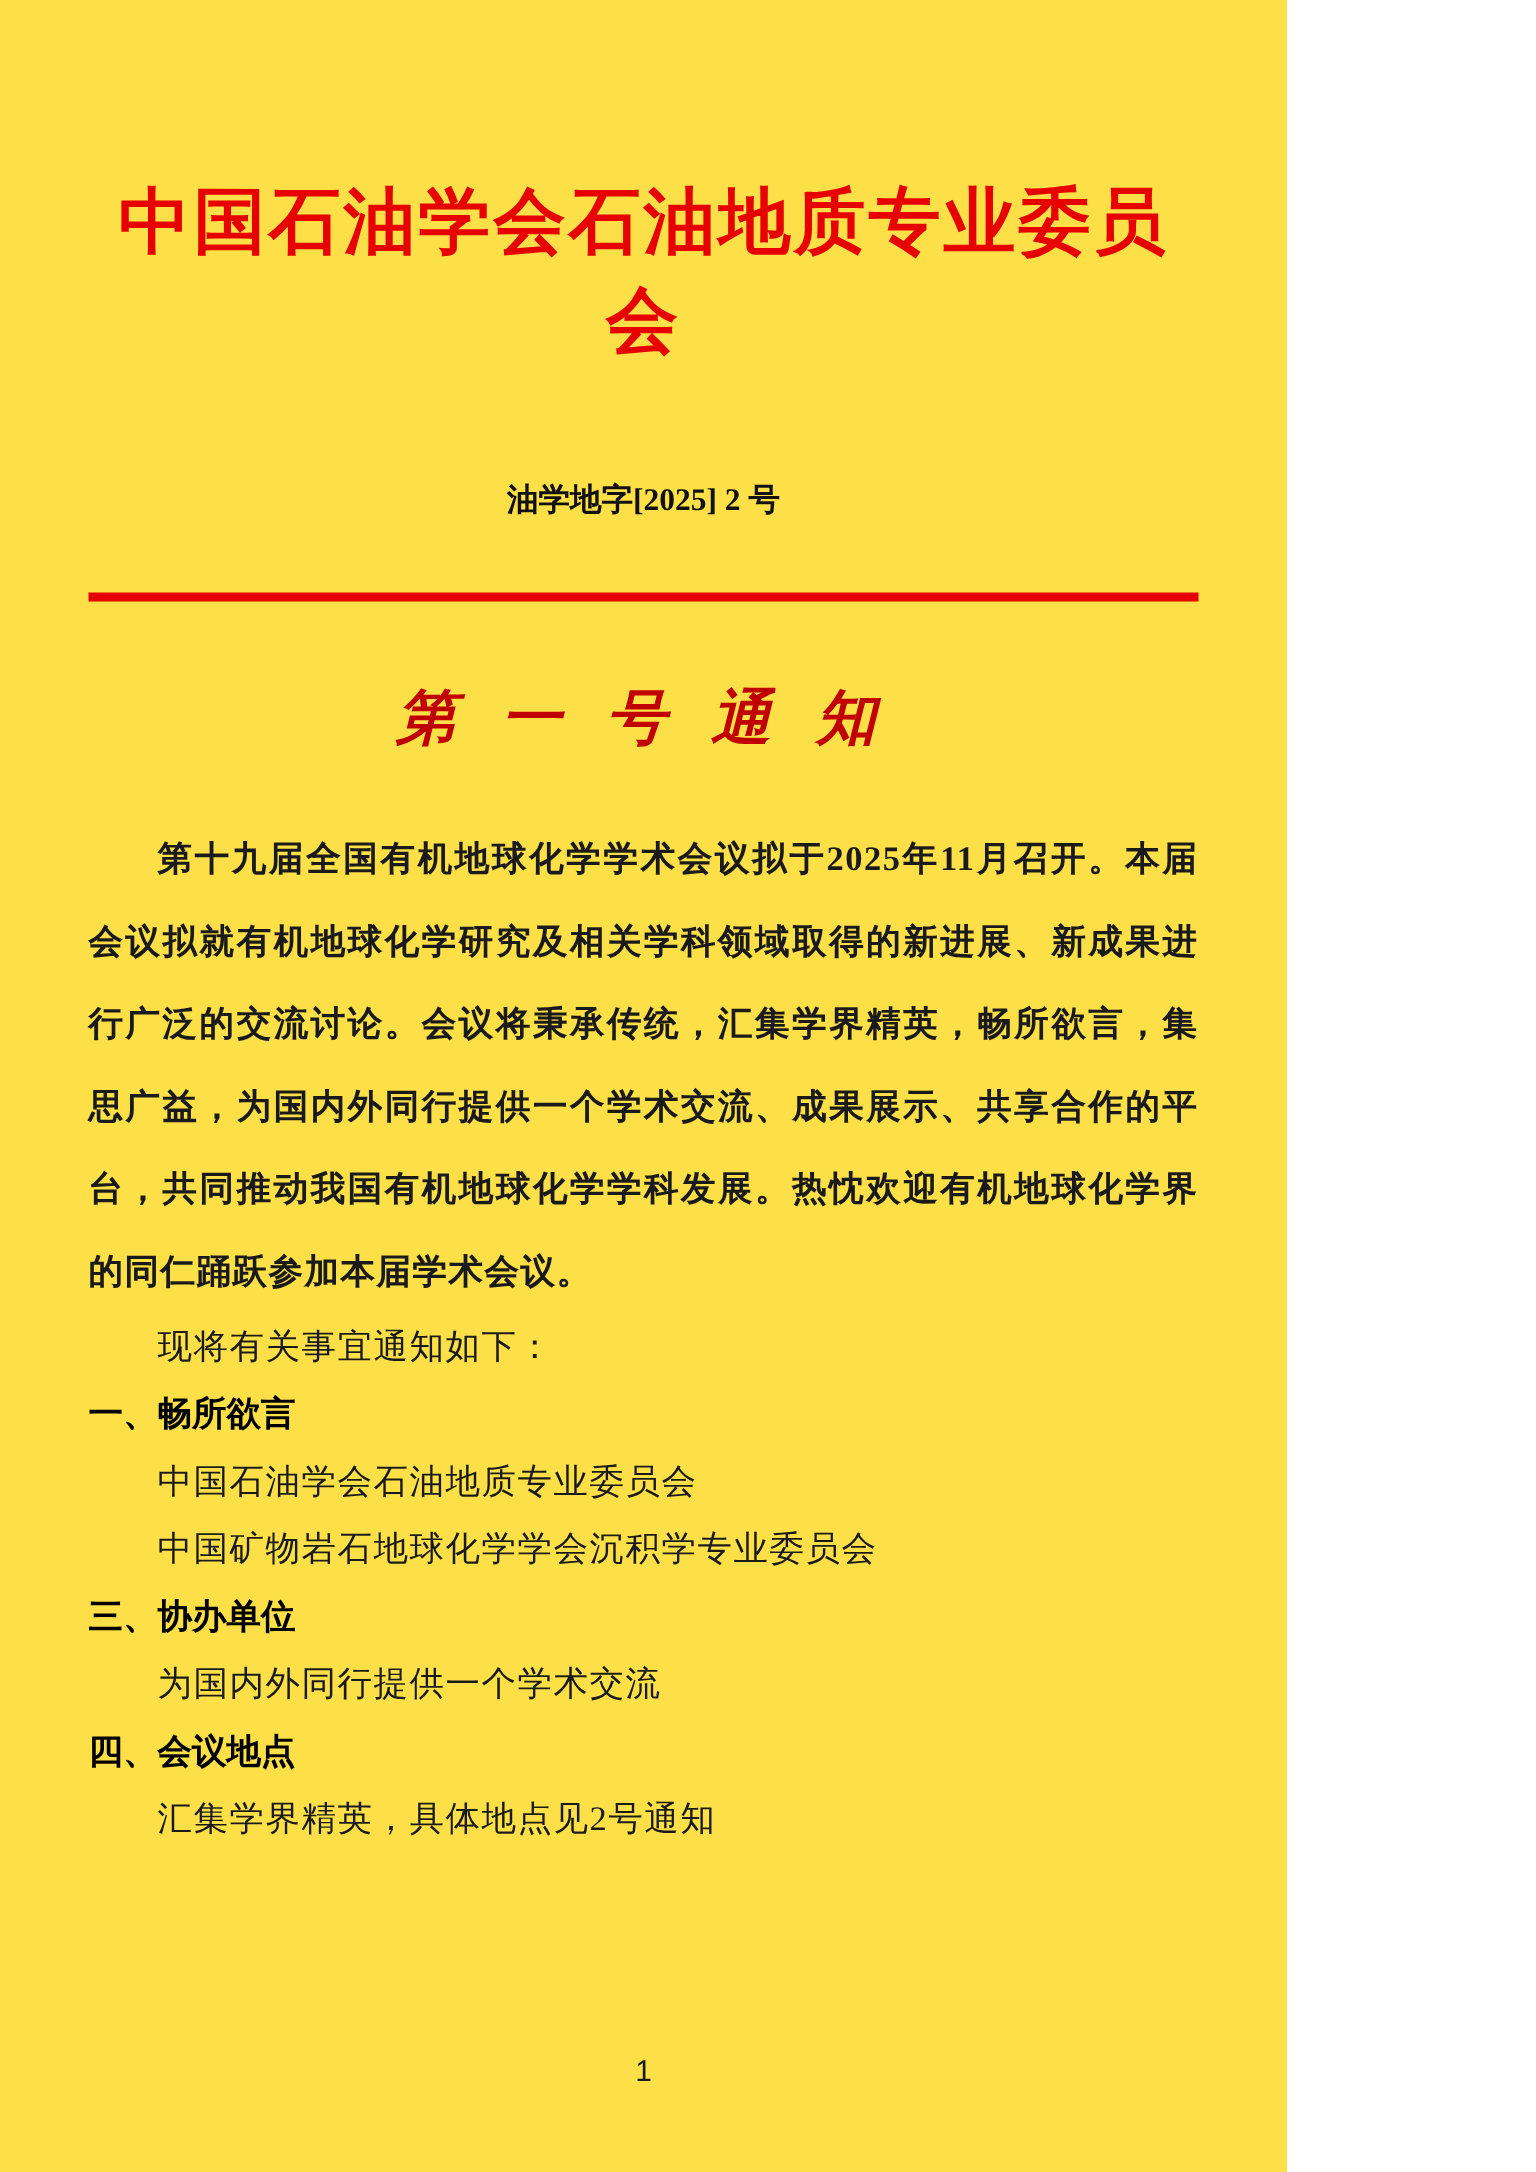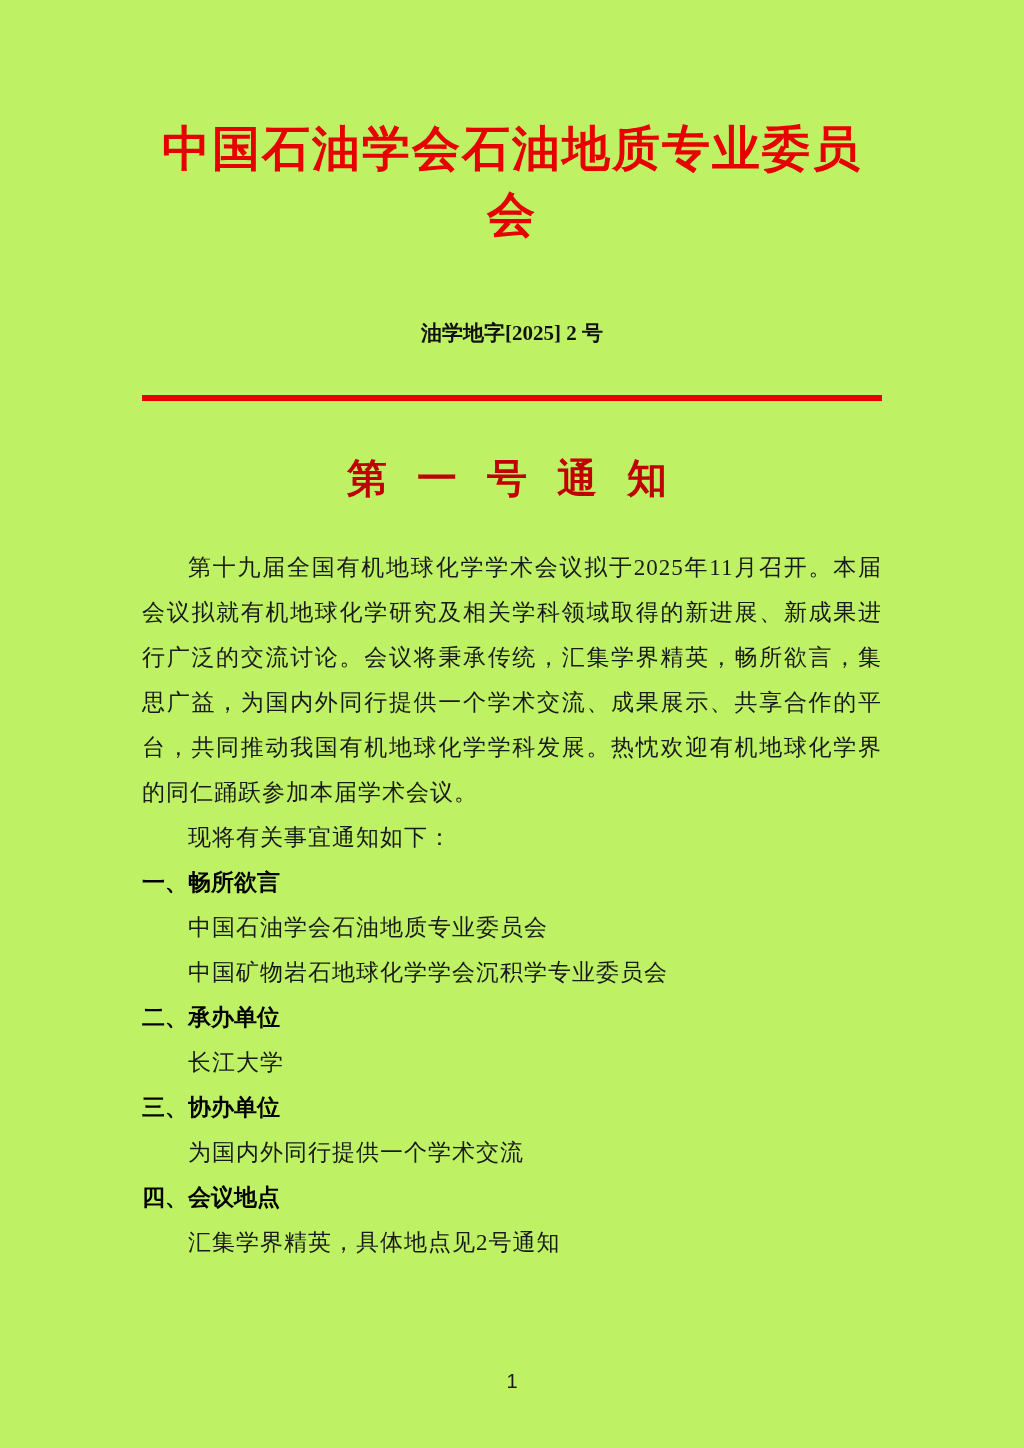--- a/index.html
+++ b/index.html
@@ -2,23 +2,23 @@
 <html><head>
 <meta charset="utf-8">
 <style>
   html, body {
     margin: 0;
     padding: 0;
     background: #ffffff;
   }
   .page {
     position: relative;
-    width: 1024px;
+    width: 858px;
     height: 1448px;
-    background: #bef264;
+    background: #fde047;
     overflow: hidden;
     font-family: "Liberation Serif", "DejaVu Serif", serif;
     color: #1a1a1a;
   }
   .content {
     width: 740px;
     margin: 0 auto;
   }
   .org-title {
     margin: 0;
@@ -56,30 +56,32 @@
   }
   .notice-title {
     margin: 0;
     margin-top: 52px;
     font-size: 40px;
     line-height: 52px;
     font-weight: bold;
     text-align: center;
     letter-spacing: 10px;
     color: #c00000;
+    font-style: italic;
   }
   .intro {
     margin: 0;
     margin-top: 40px;
     font-size: 23px;
-    line-height: 45px;
+    line-height: 55px;
     letter-spacing: 1px;
     text-align: justify;
     text-indent: 2em;
     color: #1a1a1a;
+    font-weight: bold;
   }
   .lead-in {
     margin: 0;
     font-size: 23px;
     line-height: 45px;
     letter-spacing: 1px;
     text-indent: 2em;
     color: #1a1a1a;
   }
   .sec-heading {
@@ -126,24 +128,20 @@
     <p class="intro">第十九届全国有机地球化学学术会议拟于2025年11月召开。本届会议拟就有机地球化学研究及相关学科领域取得的新进展、新成果进行广泛的交流讨论。会议将秉承传统，汇集学界精英，畅所欲言，集思广益，为国内外同行提供一个学术交流、成果展示、共享合作的平台，共同推动我国有机地球化学学科发展。热忱欢迎有机地球化学界的同仁踊跃参加本届学术会议。</p>
 
     <p class="lead-in">现将有关事宜通知如下：</p>
 
     <div class="section">
       <div class="sec-heading">一、畅所欲言</div>
       <div class="sec-item">中国石油学会石油地质专业委员会</div>
       <div class="sec-item">中国矿物岩石地球化学学会沉积学专业委员会</div>
     </div>
 
-    <div class="section">
-      <div class="sec-heading">二、承办单位</div>
-      <div class="sec-item">长江大学</div>
-    </div>
 
     <div class="section">
       <div class="sec-heading">三、协办单位</div>
       <div class="sec-item">为国内外同行提供一个学术交流</div>
     </div>
 
     <div class="section">
       <div class="sec-heading">四、会议地点</div>
       <div class="sec-item">汇集学界精英，具体地点见2号通知</div>
     </div>

